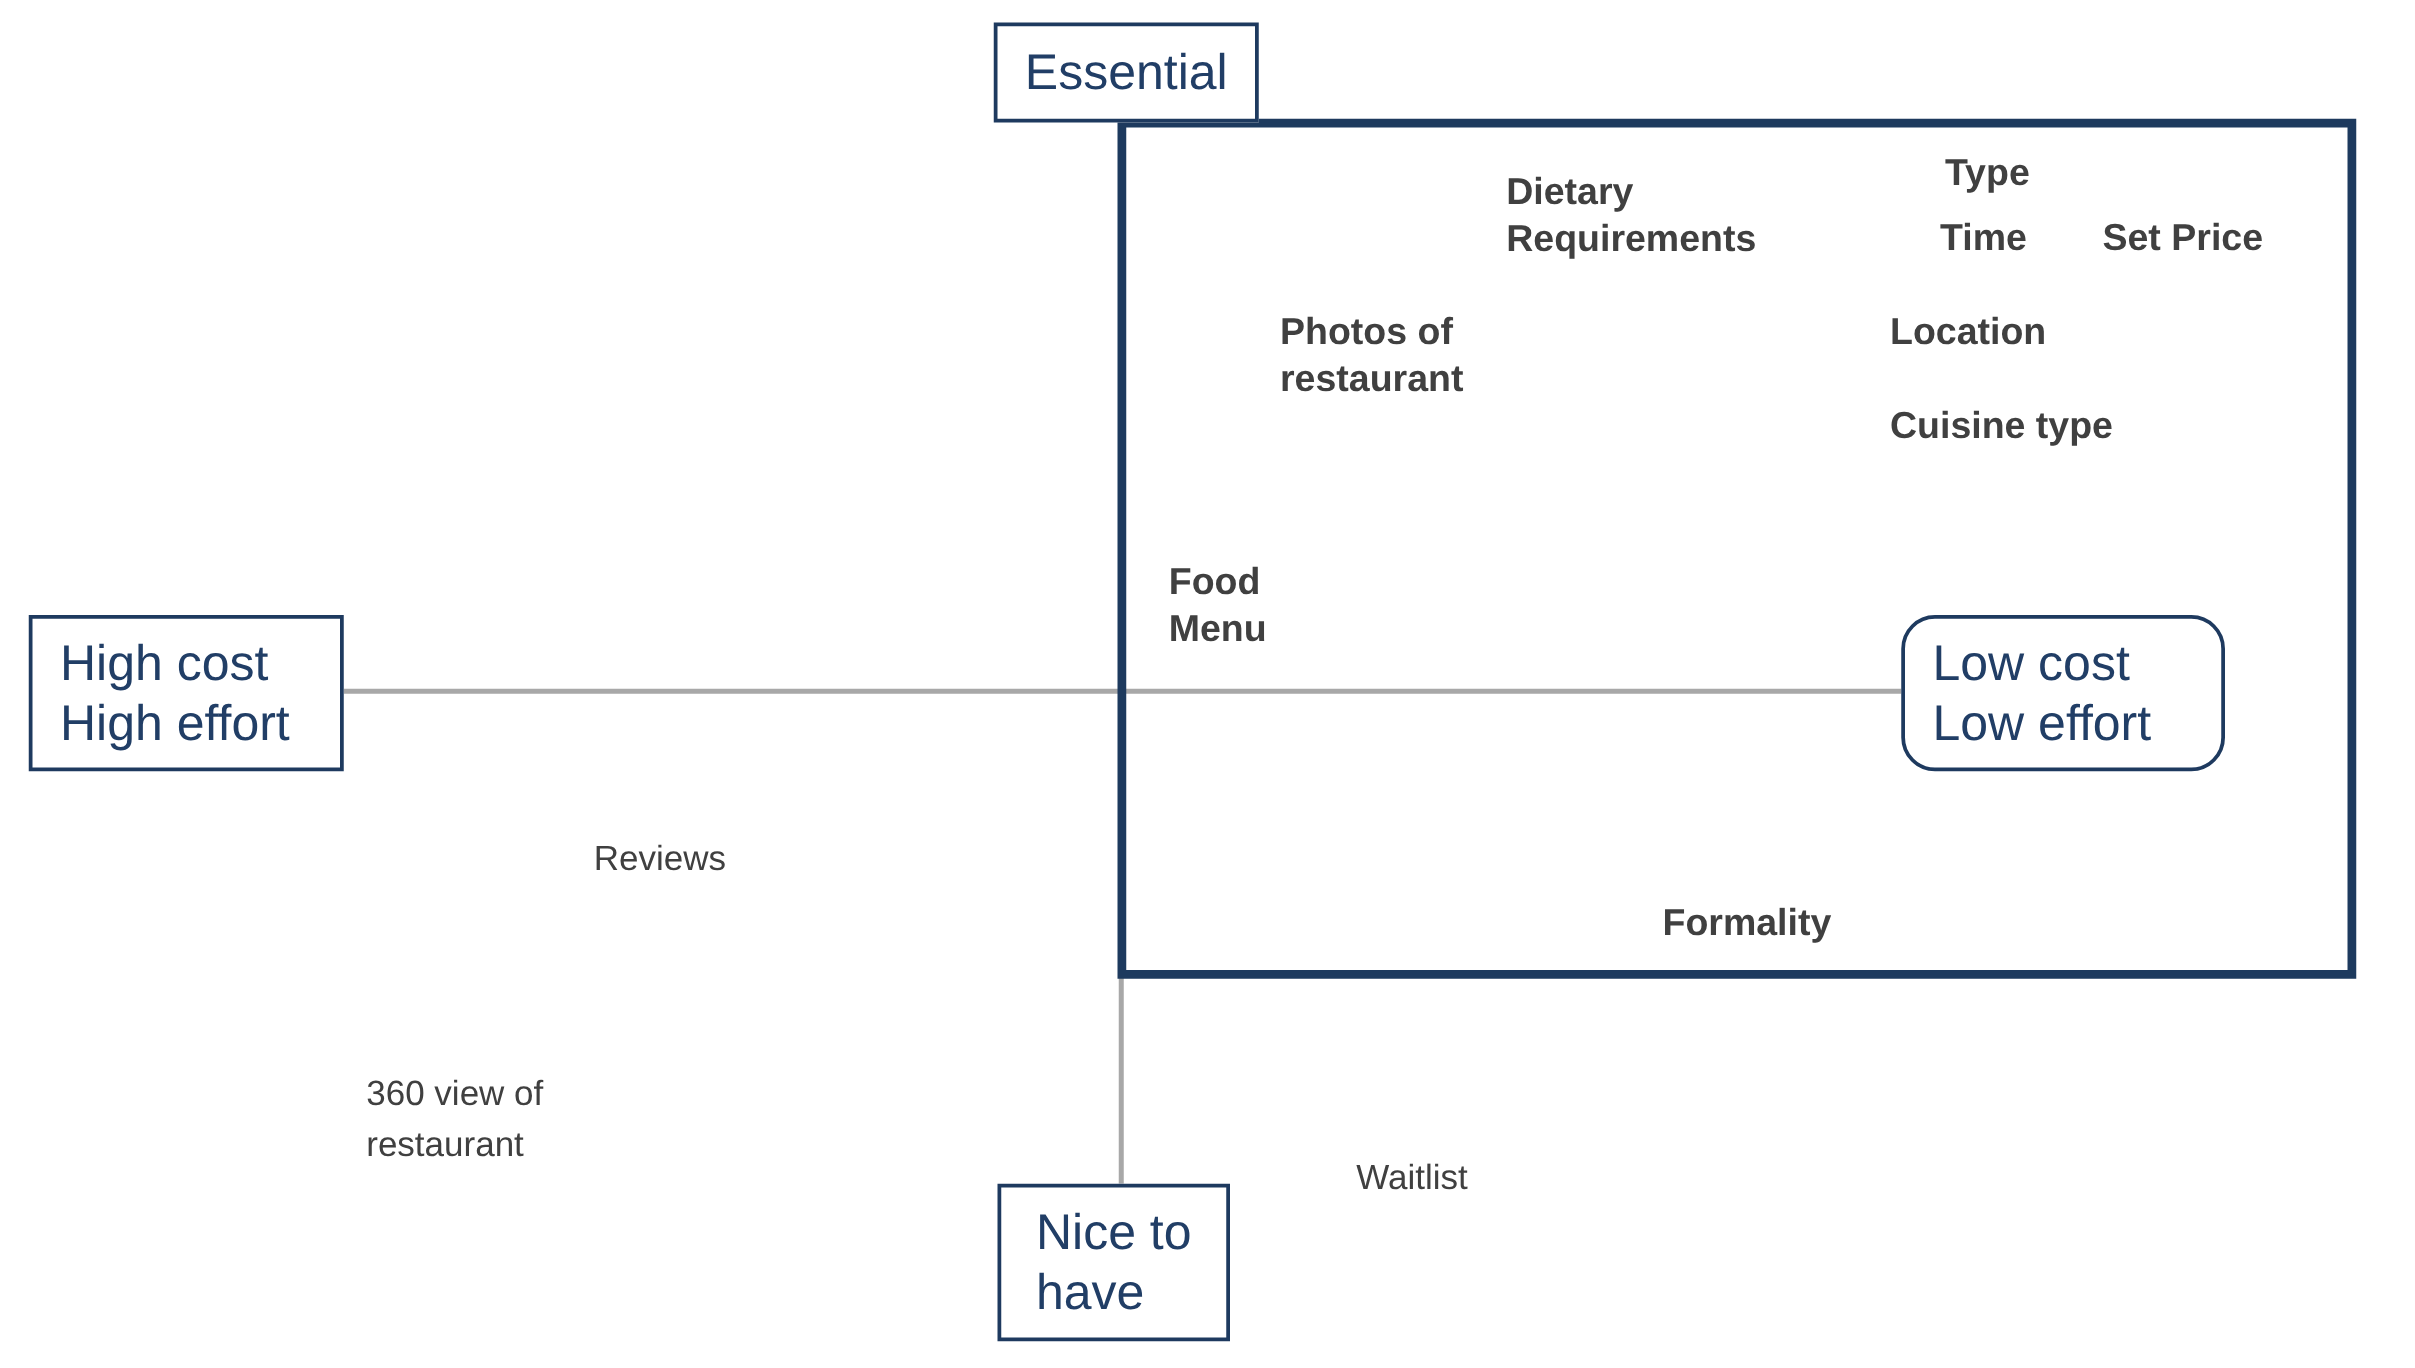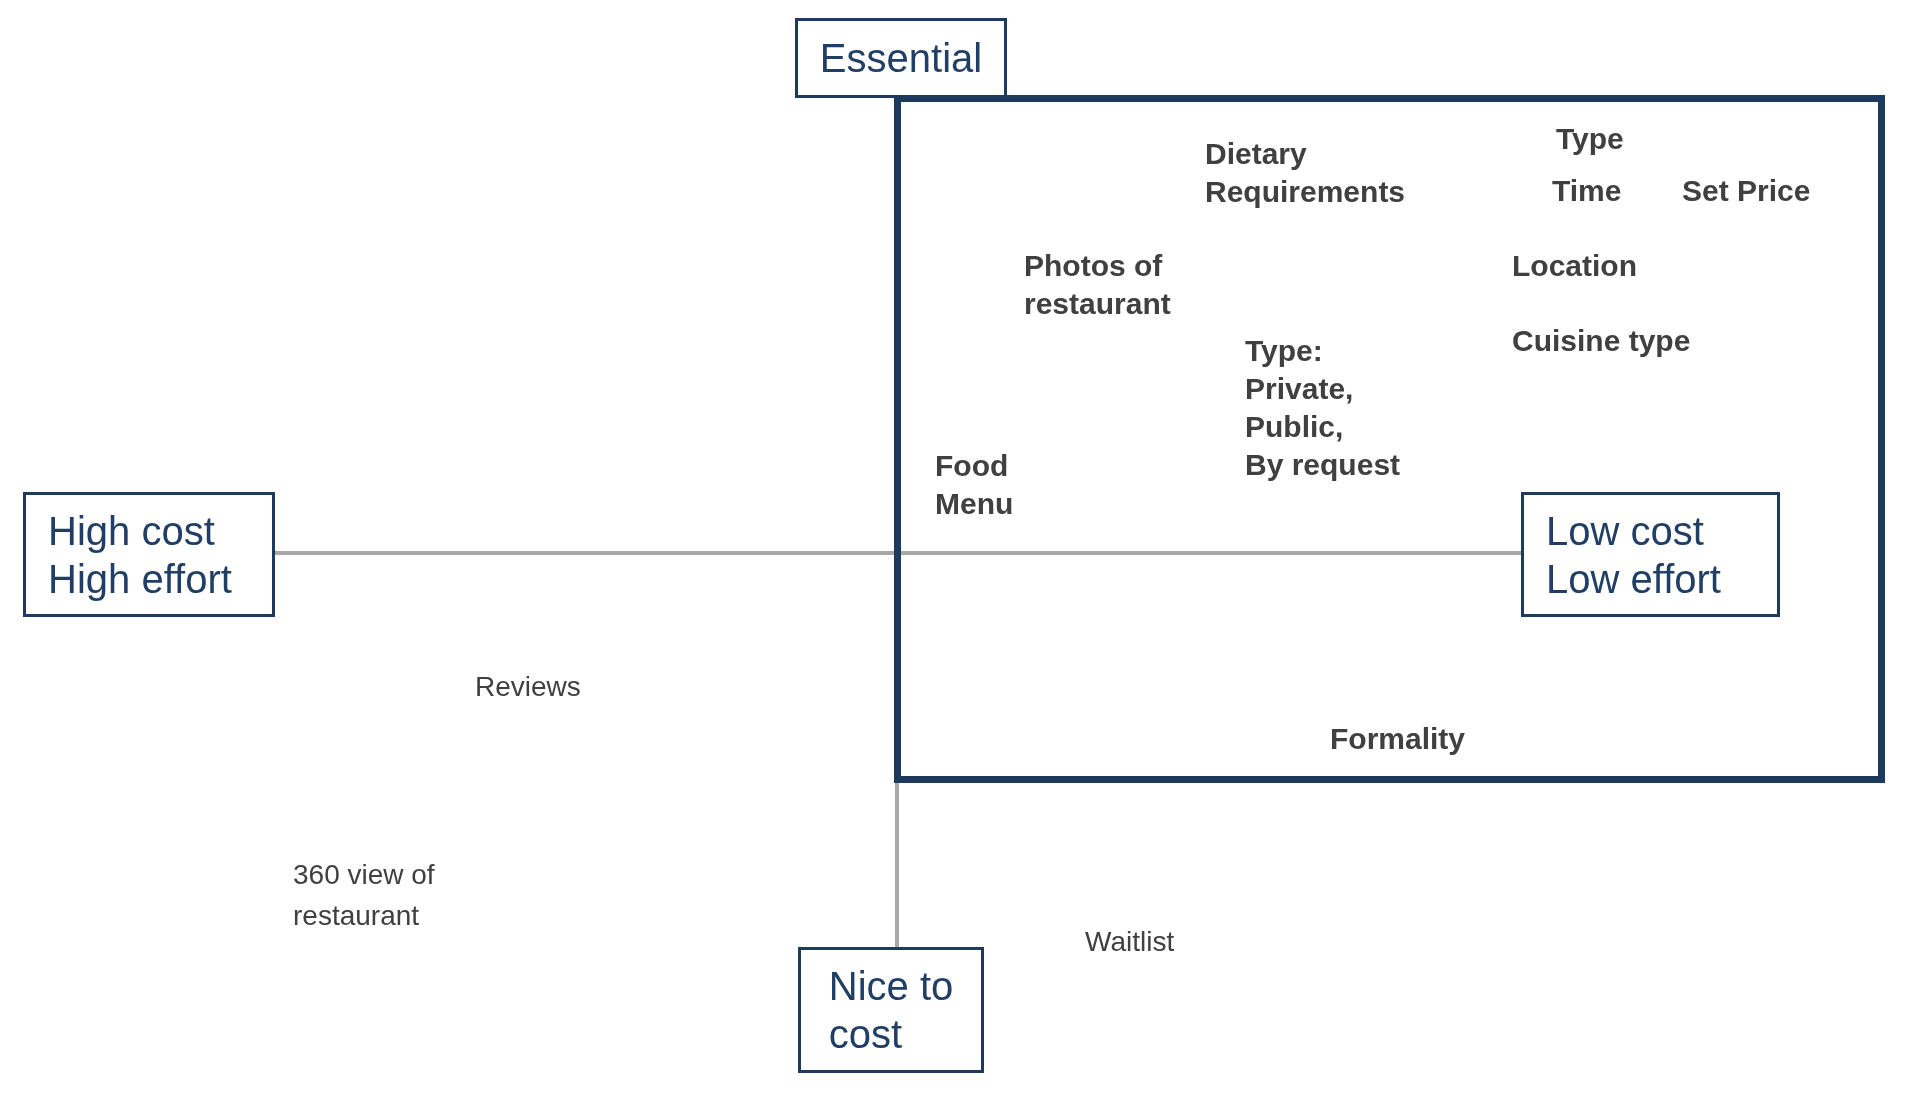--- a/index.html
+++ b/index.html
@@ -37,21 +37,21 @@
     font-size: 40px;
     line-height: 48px;
     display: flex;
     align-items: center;
     white-space: pre-line;
   }
   .qbox.center { justify-content: center; text-align: left; }
   .qbox.left-pad { padding-left: 22px; }
   .box-essential { left: 795px; top: 18px;  width: 212px; height: 80px; }
   .box-high-cost { left: 23px;  top: 492px; width: 252px; height: 125px; }
-  .box-low-cost  { left: 1521px;top: 492px; width: 259px; height: 125px; }
+  .box-low-cost  { left: 1521px;top: 492px; width: 259px; height: 125px; border-radius: 27px; }
   .box-nice      { left: 798px; top: 947px; width: 186px; height: 126px; }
 
   .pos-dietary   { left: 1205px; top: 135px; }
   .pos-date      { left: 1556px; top: 120px; }
   .pos-time      { left: 1552px; top: 172px; }
   .pos-set-price { left: 1682px; top: 172px; }
   .pos-photos    { left: 1024px; top: 247px; }
   .pos-location  { left: 1512px; top: 247px; }
   .pos-type      { left: 1245px; top: 332px; }
   .pos-cuisine   { left: 1512px; top: 322px; }
@@ -74,35 +74,31 @@
   <div class="essential-region"></div>
 
   <div class="item bold pos-dietary">Dietary
 Requirements</div>
   <div class="item bold pos-date">Type</div>
   <div class="item bold pos-time">Time</div>
   <div class="item bold pos-set-price">Set Price</div>
   <div class="item bold pos-photos">Photos of
 restaurant</div>
   <div class="item bold pos-location">Location</div>
-  <div class="item bold pos-type">Type:
-Private,
-Public,
-By request</div>
   <div class="item bold pos-cuisine">Cuisine type</div>
   <div class="item bold pos-food-menu">Food
 Menu</div>
   <div class="item bold pos-formality">Formality</div>
 
   <div class="item plain pos-reviews">Reviews</div>
   <div class="item plain pos-360">360 view of
 restaurant</div>
   <div class="item plain pos-waitlist">Waitlist</div>
 
   <div class="qbox center box-essential">Essential</div>
   <div class="qbox left-pad box-high-cost">High cost
 High effort</div>
   <div class="qbox left-pad box-low-cost">Low cost
 Low effort</div>
   <div class="qbox center box-nice">Nice to
-cost</div>
+have</div>
 
 </div>
 
 </body></html>

